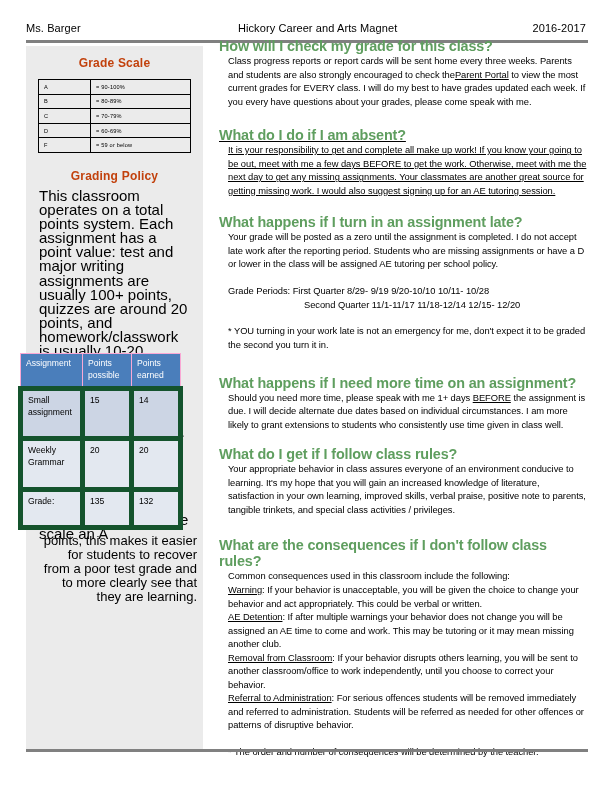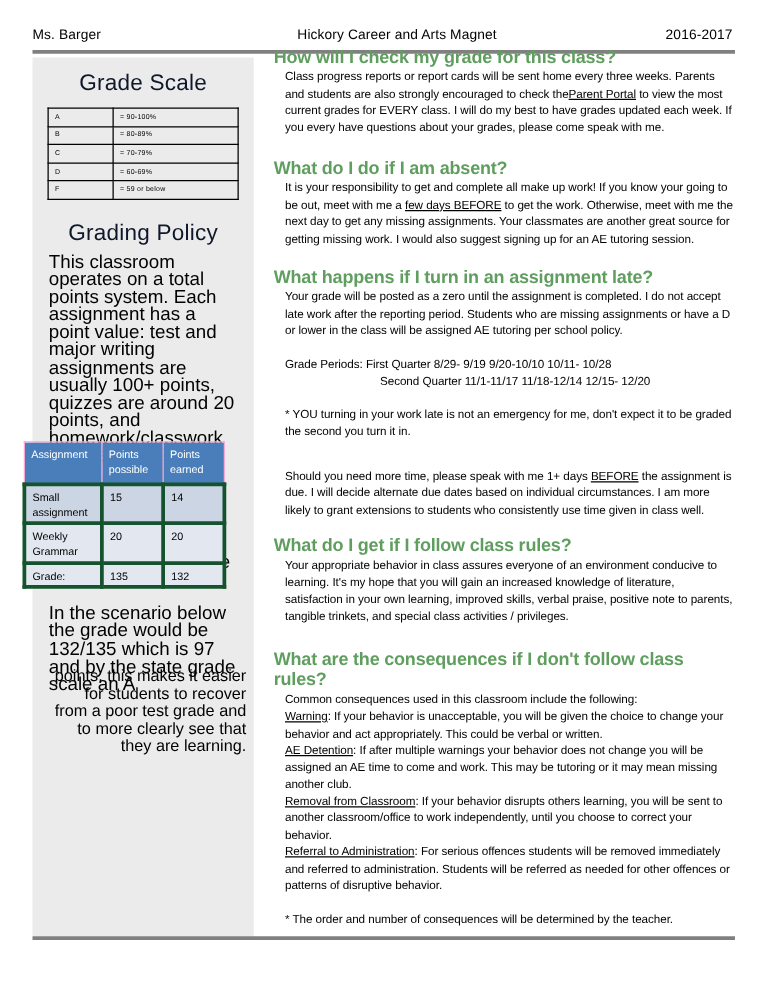--- a/index.html
+++ b/index.html
@@ -53,23 +53,23 @@
     position: absolute;
     left: 26px;
     top: 46px;
     width: 177px;
     height: 703px;
     background: #ebebeb;
     box-sizing: border-box;
   }
   .sidebar-title {
     text-align: center;
-    color: #0f172a;
-    font-size: 18px;
-    font-weight: normal;
+    color: #c2410c;
+    font-size: 12px;
+    font-weight: bold;
     letter-spacing: .2px;
   }
   #grade-scale-title { margin: 10px 0 9px 0; }
   #grading-policy-title { margin: 16px 0 6px 0; }
 
   
   .grade-scale {
     border-collapse: collapse;
     margin: 0 12px;
     width: 153px;
@@ -123,22 +123,22 @@
     color: #ffffff;
     font-weight: normal;
     text-align: left;
     vertical-align: top;
     padding: 4px 5px 5px 5px;
     border: 1px solid #f9a8d4;
     line-height: 11.6px;
   }
   .points-table td {
     vertical-align: top;
-    padding: 4px 5px 1px 5px;
-    border: 3px solid #14532d;
+    padding: 4px 5px 18px 5px;
+    border: 5px solid #14532d;
     line-height: 11.6px;
   }
   .points-table tr.shade-dark td { background: #ccd5e4; }
   .points-table tr.shade-light td { background: #e3e8f0; }
   .points-table col.c1 { width: 62px; }
   .points-table col.c2 { width: 49px; }
   .points-table col.c3 { width: 49px; }
 
   
   .content {
@@ -163,21 +163,21 @@
   }
   .content .body p { margin: 0; }
   .content .body p.spaced { margin-top: 13.2px; }
   .content .note {
     font-size: 9.35px;
     line-height: 13.55px;
     margin: 13.2px 0 0 9px;
     letter-spacing: -.05px;
   }
   .section { margin-bottom: 0; }
-  .s-gap-18 { margin-top: 18px; }
+  .s-gap-18 { margin-top: 18px; text-decoration: underline; }
   .s-gap-16 { margin-top: 16px; }
   .s-gap-20 { margin-top: 20px; }
   .s-gap-22 { margin-top: 22px; }
   .s-gap-14 { margin-top: 14px; }
 
   .u { text-decoration: underline; }
   .indent-quarter { display: block; padding-left: 76px; }
 </style>
 </head>
 <body>
@@ -288,20 +288,21 @@
   <div class="section s-gap-16">
     <h2>What happens if I turn in an assignment late?</h2>
     <div class="body">
       <p>Your grade will be posted as a zero until the assignment is completed. I do not accept late work after the reporting period. Students who are missing assignments or have a D or lower in the class will be assigned AE tutoring per school policy.</p>
       <p class="spaced"><span>Grade Periods:</span> <span>First Quarter 8/29- 9/19  9/20-10/10  10/11- 10/28</span><span class="indent-quarter">Second Quarter 11/1-11/17  11/18-12/14   12/15- 12/20</span></p>
     </div>
     <div class="note">* YOU turning in your work late is not an emergency for me, don't expect it to be graded the second you turn it in.</div>
   </div>
 
   <div class="section s-gap-22">
+    <h2>What happens if I need more time on an assignment?</h2>
     <div class="body">
       <p><span>Should you need more time, please speak with me 1+ days</span> <span class="u">BEFORE</span> <span>the assignment is due. I will decide alternate due dates based on individual circumstances. I am more likely to grant extensions to students who consistently use time given in class well.</span></p>
     </div>
   </div>
 
   <div class="section s-gap-14">
     <h2>What do I get if I follow class rules?</h2>
     <div class="body">
       <p>Your appropriate behavior in class assures everyone of an environment conducive to learning. It's my hope that you will gain an increased knowledge of literature, satisfaction in your own learning, improved skills, verbal praise, positive note to parents, tangible trinkets, and special class activities / privileges.</p>
     </div>

